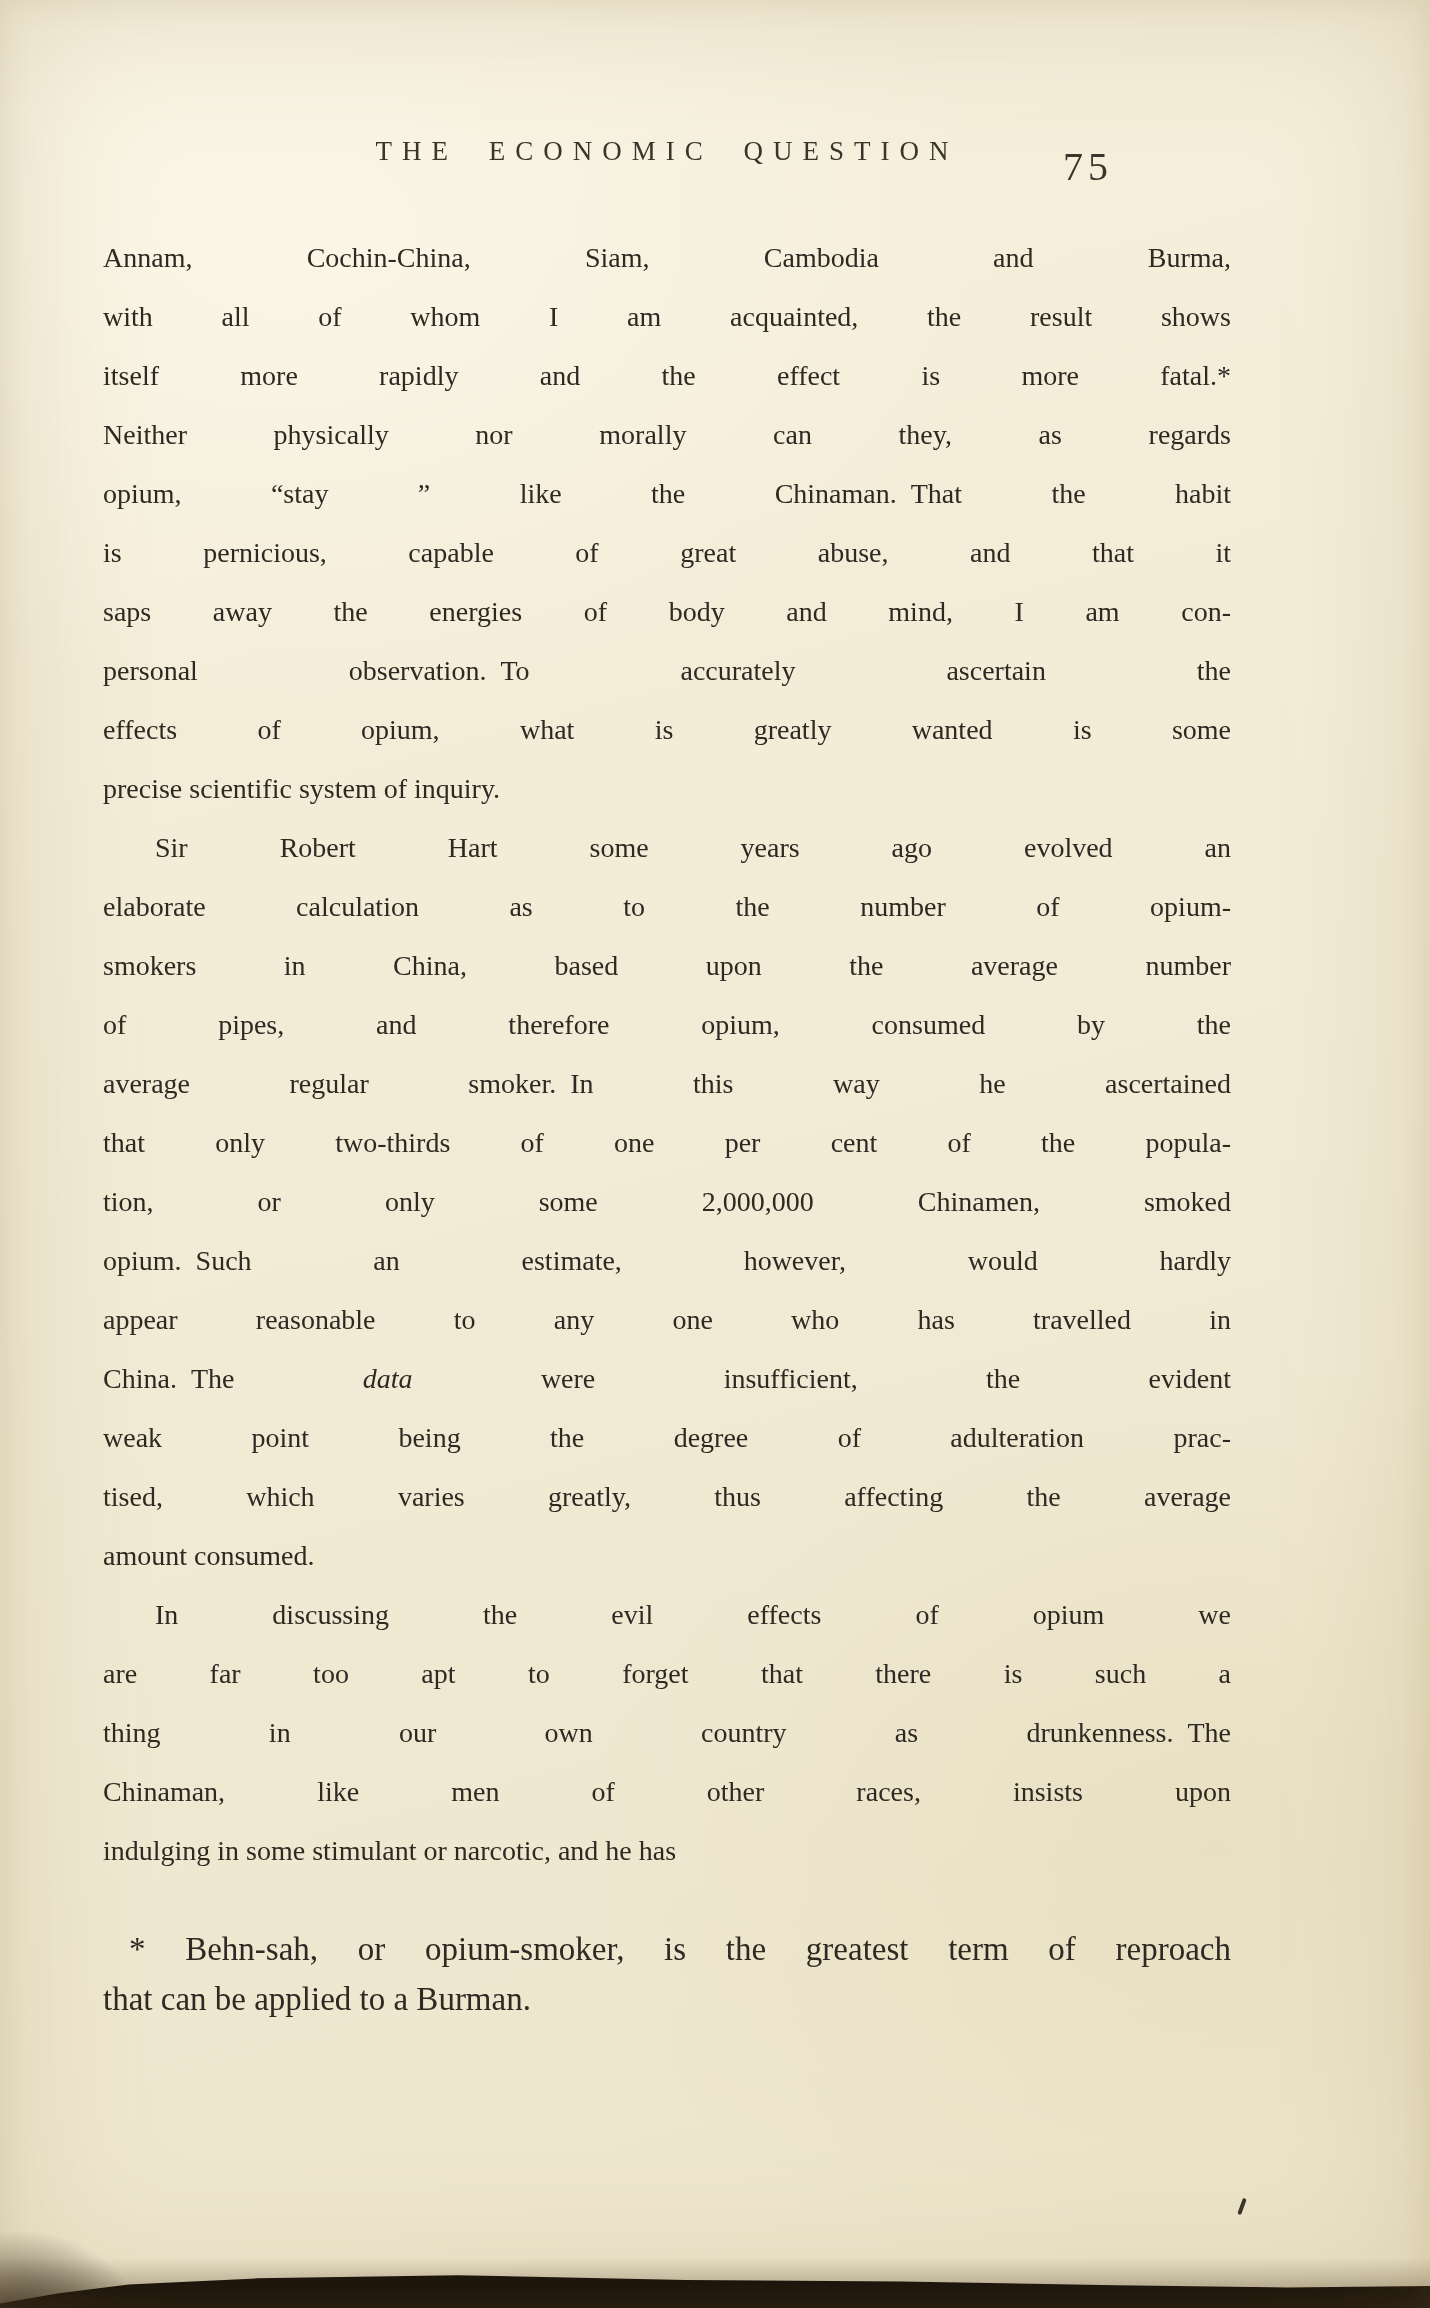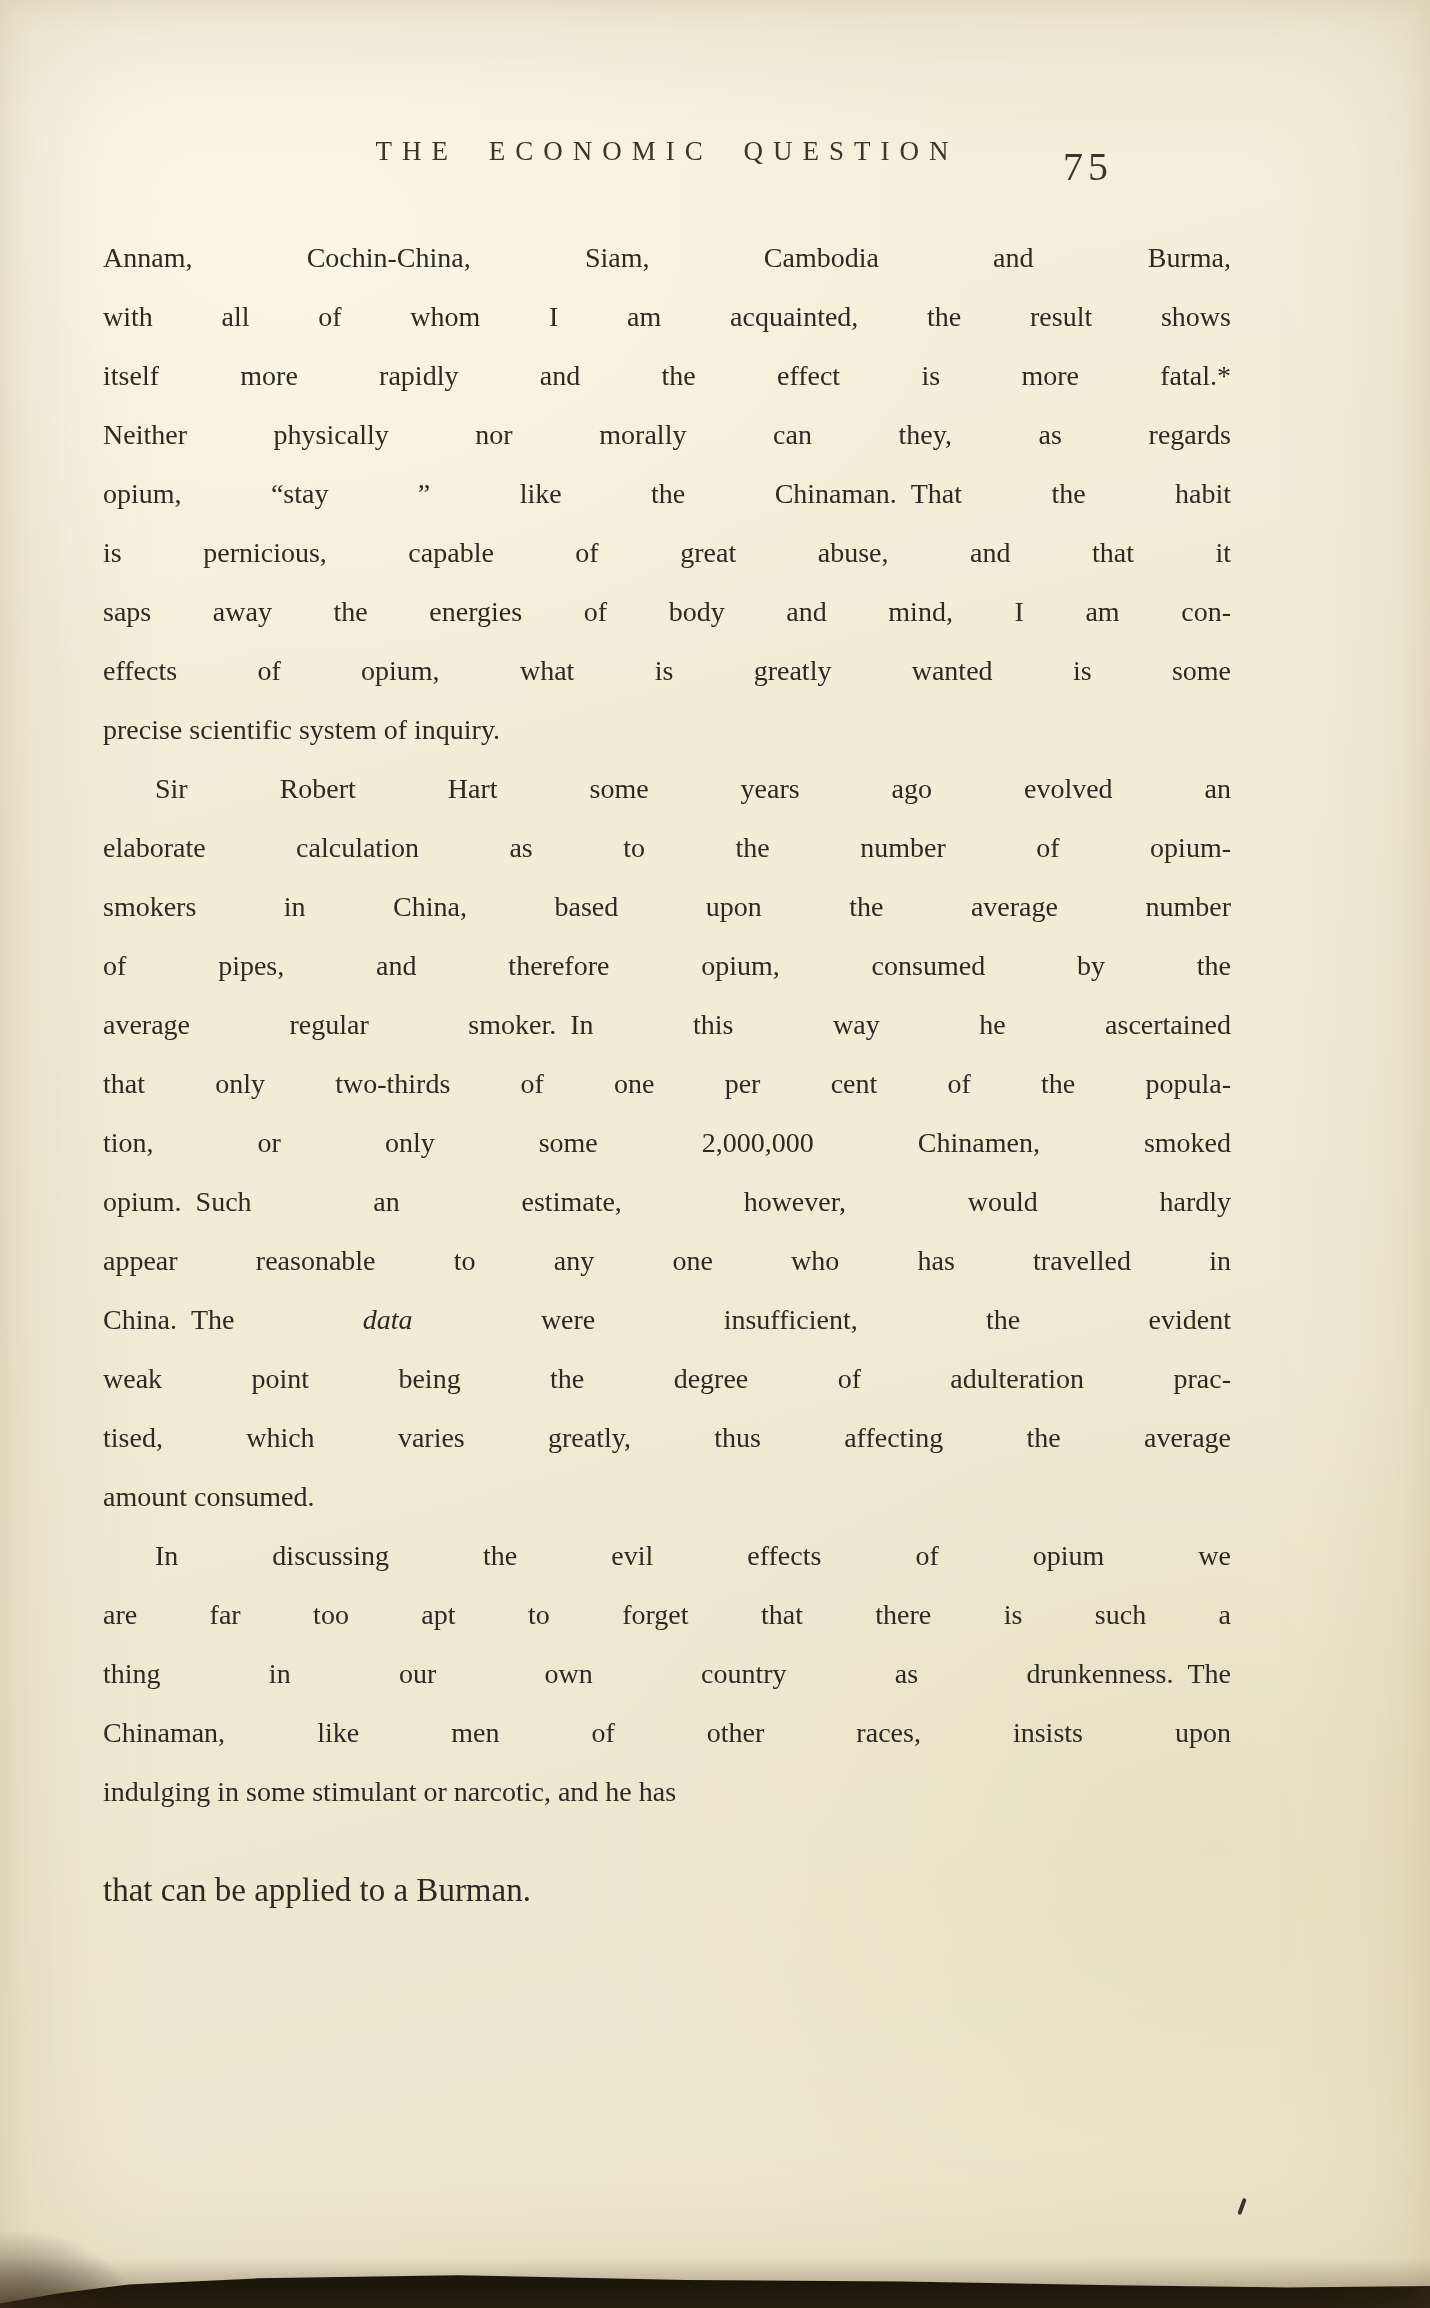--- a/index.html
+++ b/index.html
@@ -121,20 +121,21 @@
     </div>
     <div>
         <div class="block para">
           <div class="line first"><span>Annam, Cochin-China, Siam, Cambodia and Burma,</span></div>
           <div class="line"><span>with all of whom I am acquainted, the result shows</span></div>
           <div class="line"><span>itself more rapidly and the effect is more fatal.*</span></div>
           <div class="line"><span>Neither physically nor morally can they, as regards</span></div>
           <div class="line"><span>opium, “stay ” like the Chinaman. That the habit</span></div>
           <div class="line"><span>is pernicious, capable of great abuse, and that it</span></div>
           <div class="line"><span>saps away the energies of body and mind, I am con-</span></div>
+          <div class="line"><span>personal observation. To accurately ascertain the</span></div>
           <div class="line"><span>effects of opium, what is greatly wanted is some</span></div>
           <div class="line last"><span>precise scientific system of inquiry.</span></div>
         </div>
         <div class="block para indent">
           <div class="line first"><span>Sir Robert Hart some years ago evolved an</span></div>
           <div class="line"><span>elaborate calculation as to the number of opium-</span></div>
           <div class="line"><span>smokers in China, based upon the average number</span></div>
           <div class="line"><span>of pipes, and therefore opium, consumed by the</span></div>
           <div class="line"><span>average regular smoker. In this way he ascertained</span></div>
           <div class="line"><span>that only two-thirds of one per cent of the popula-</span></div>
@@ -147,20 +148,21 @@
           <div class="line last"><span>amount consumed.</span></div>
         </div>
         <div class="block para indent">
           <div class="line first"><span>In discussing the evil effects of opium we</span></div>
           <div class="line"><span>are far too apt to forget that there is such a</span></div>
           <div class="line"><span>thing in our own country as drunkenness. The</span></div>
           <div class="line"><span>Chinaman, like men of other races, insists upon</span></div>
           <div class="line last"><span>indulging in some stimulant or narcotic, and he has</span></div>
         </div>
         <div class="block footnote">
+          <div class="line first"><span>* Behn-sah, or opium-smoker, is the greatest term of reproach</span></div>
           <div class="line last"><span>that can be applied to a Burman.</span></div>
         </div>
       </div>
   </div>
 
   <div class="scan-shadow-glow"></div>
   <div class="scan-shadow-bottom"></div>
   <div class="scan-corner"></div>
   <div class="stray-mark"></div>
 </div>

